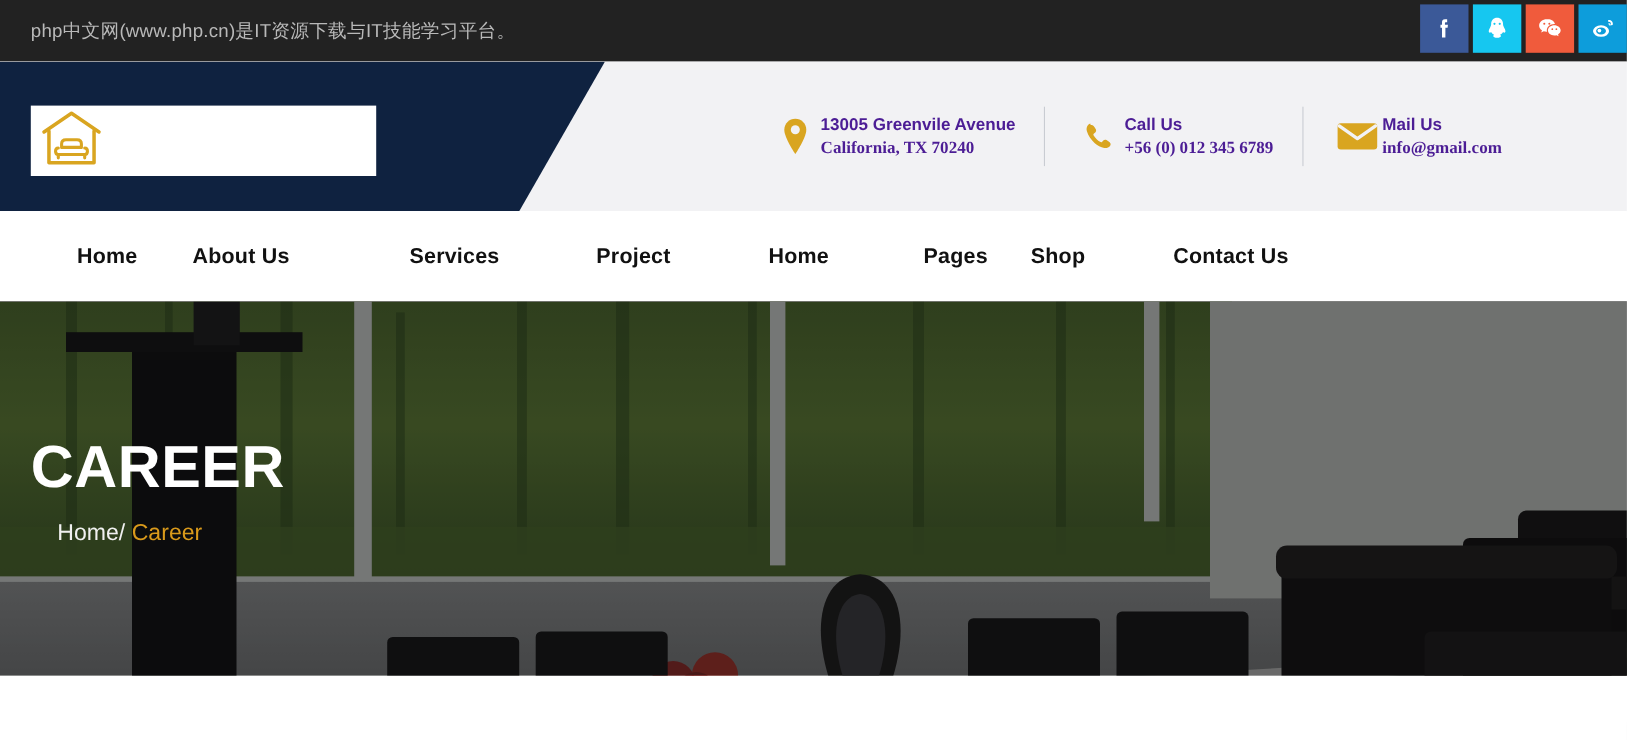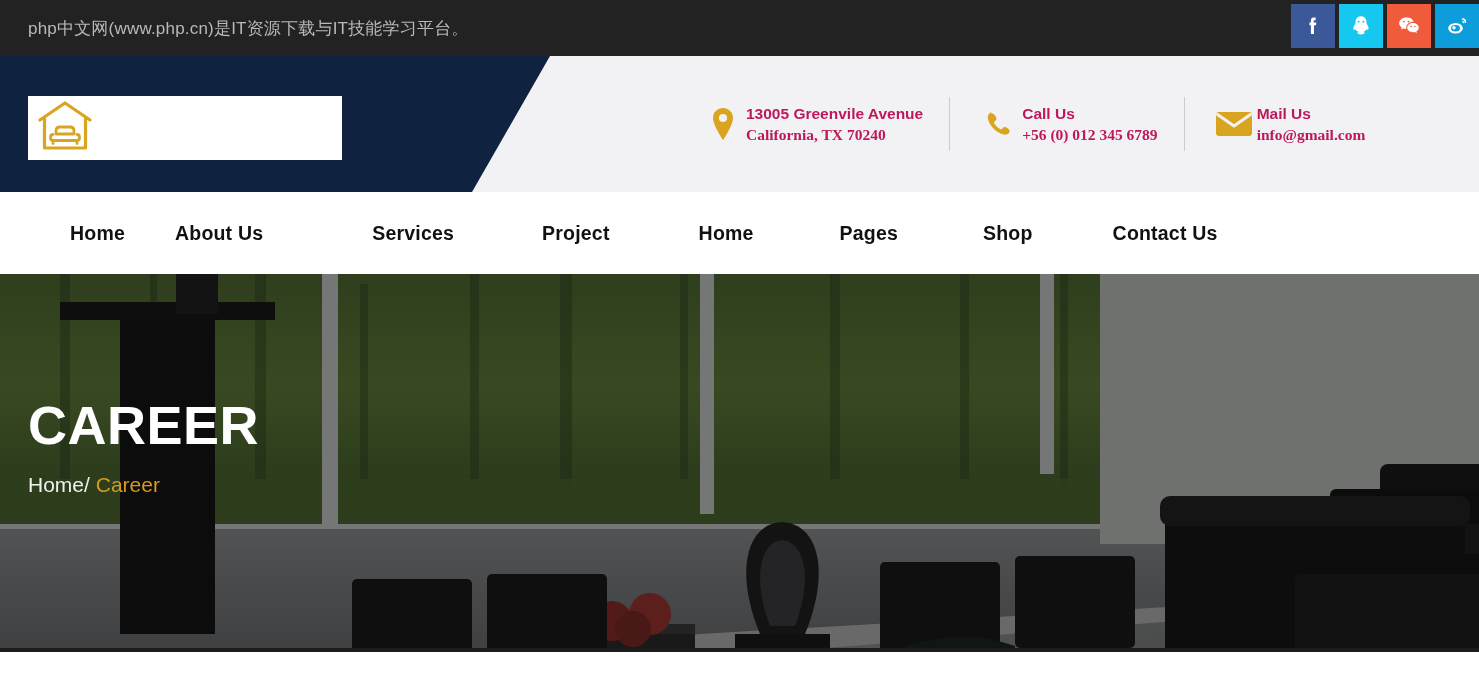--- a/index.html
+++ b/index.html
@@ -54,58 +54,58 @@
     display: flex; align-items: center;
   }
   .logo-mark { margin-left: 6px; }
 
   .contact-area {
     position: absolute; left: 700px; top: 0; height: 136px;
     display: flex; align-items: center;
   }
   .contact-item { display: flex; align-items: center; }
   .contact-icon { width: 46px; display: flex; justify-content: center; align-items: center; }
-  .contact-txt { color: #be185d; }
+  .contact-txt { color: #4c1d95; }
   .contact-l1 { font-size: 15.5px; font-weight: bold; line-height: 21px; white-space: nowrap; }
   .contact-l2 { font-size: 15.5px; font-weight: bold; line-height: 21px; white-space: nowrap; font-family: Liberation Serif, serif; }
   .c-divider { width: 1px; height: 54px; background: #c9ccd2; margin: 0 26px; }
 
   
   .nav {
     position: absolute; left: 0; top: 192px; width: 1479px; height: 82px;
     background: #ffffff;
     display: flex; align-items: center;
   }
   .nav-inner { display: flex; align-items: center; padding-left: 70px; }
   .nav-item {
     color: #111111; font-size: 19.5px; font-weight: bold;
     white-space: nowrap; cursor: pointer;
     letter-spacing: .2px;
   }
 
   
   .hero {
-    position: absolute; left: 0; top: 274px; width: 1479px; height: 378px;
+    position: absolute; left: 0; top: 274px; width: 1479px; height: 340px;
     overflow: hidden;
     background: #2b2b2b;
     text-decoration: underline;
   }
   .hero-img { position: absolute; inset: 0; }
   .hero-overlay {
     position: absolute; inset: 0;
     background: rgba(10,10,12,0.46);
   }
   .hero-content {
     position: absolute; left: 28px; top: 124px;
   }
   .hero-title {
     color: #ffffff; font-size: 54px; font-weight: bold;
     letter-spacing: .5px; line-height: 1; text-transform: uppercase;
   }
-  .crumbs { margin-top: 22px; font-size: 21px; line-height: 1; }
+  .crumbs { margin-top: 22px; font-size: 21px; line-height: 1; margin-left: 24px; }
   .crumb-home { color: #f0f0f0; }
   .crumb-sep { color: #f0f0f0; }
   .crumb-cur { color: #d99a1b; }
   .crumb-home, .crumb-cur { cursor: pointer; }
 </style>
 </head>
 <body>
 
 <div class="page">
 
@@ -222,21 +222,21 @@
   </div>
 
   <nav class="nav">
     <div class="nav-inner">
       <a class="nav-item" style="margin-left:0px">Home</a>
       <a class="nav-item" style="margin-left:50px">About Us</a>
       <a class="nav-item" style="margin-left:109px">Services</a>
       <a class="nav-item" style="margin-left:88px">Project</a>
       <a class="nav-item" style="margin-left:89px">Home</a>
       <a class="nav-item" style="margin-left:86px">Pages</a>
-      <a class="nav-item" style="margin-left:85px">Shop</a>
+      <a class="nav-item" style="margin-left:39px">Shop</a>
       <a class="nav-item" style="margin-left:80px">Contact Us</a>
     </div>
   </nav>
 
   <section class="hero">
     <div class="hero-img">
       <svg width="1479" height="374" viewBox="0 0 1479 374" preserveAspectRatio="none">
         <defs>
           <linearGradient id="floorG" x1="0" y1="0" x2="0" y2="1">
             <stop offset="0%" stop-color="#8e9090"></stop>

